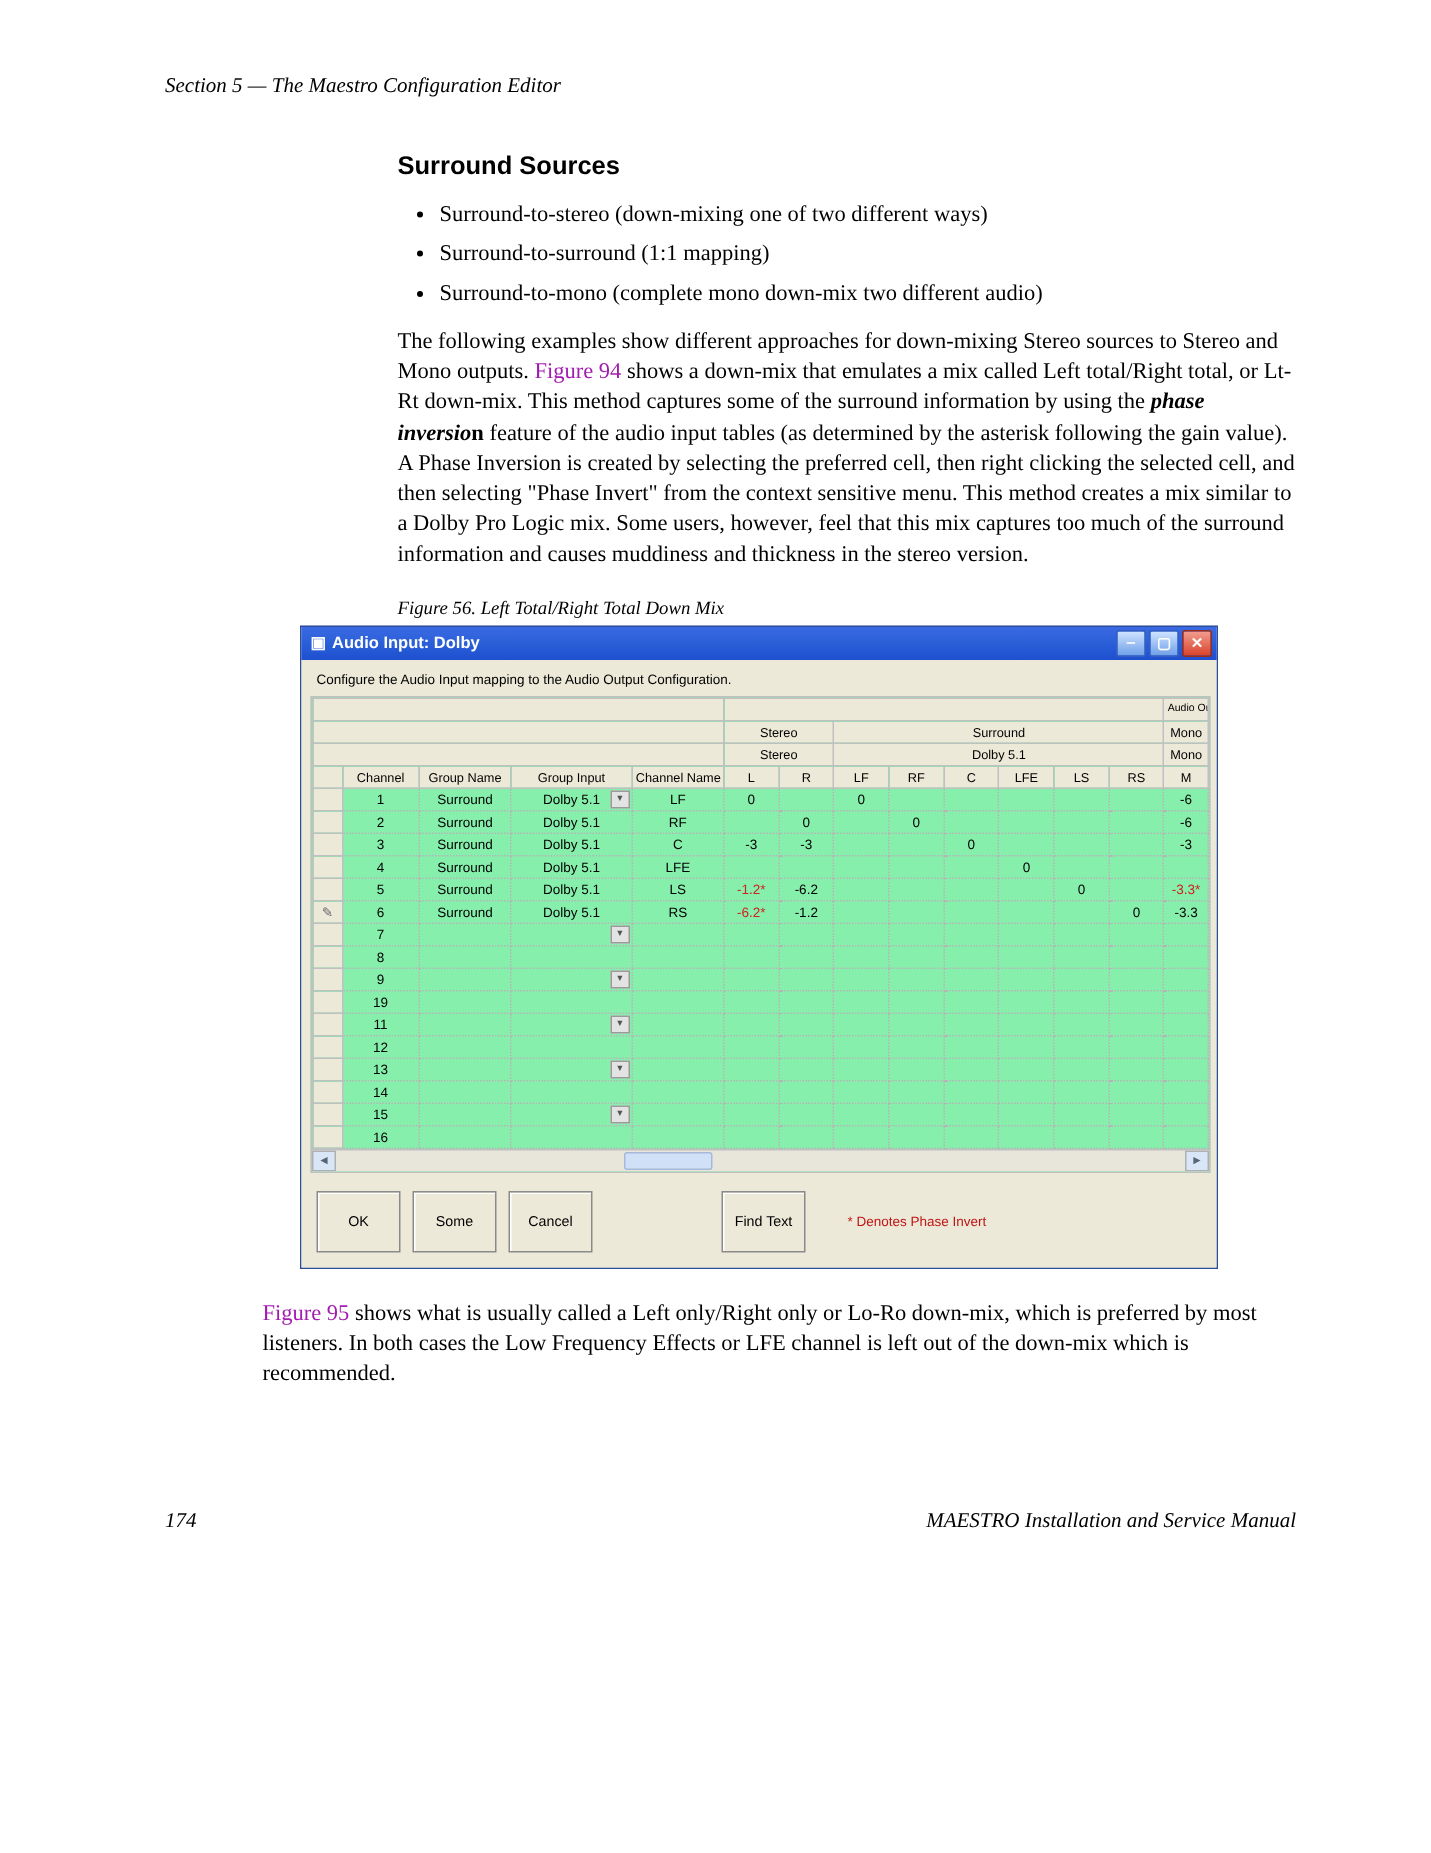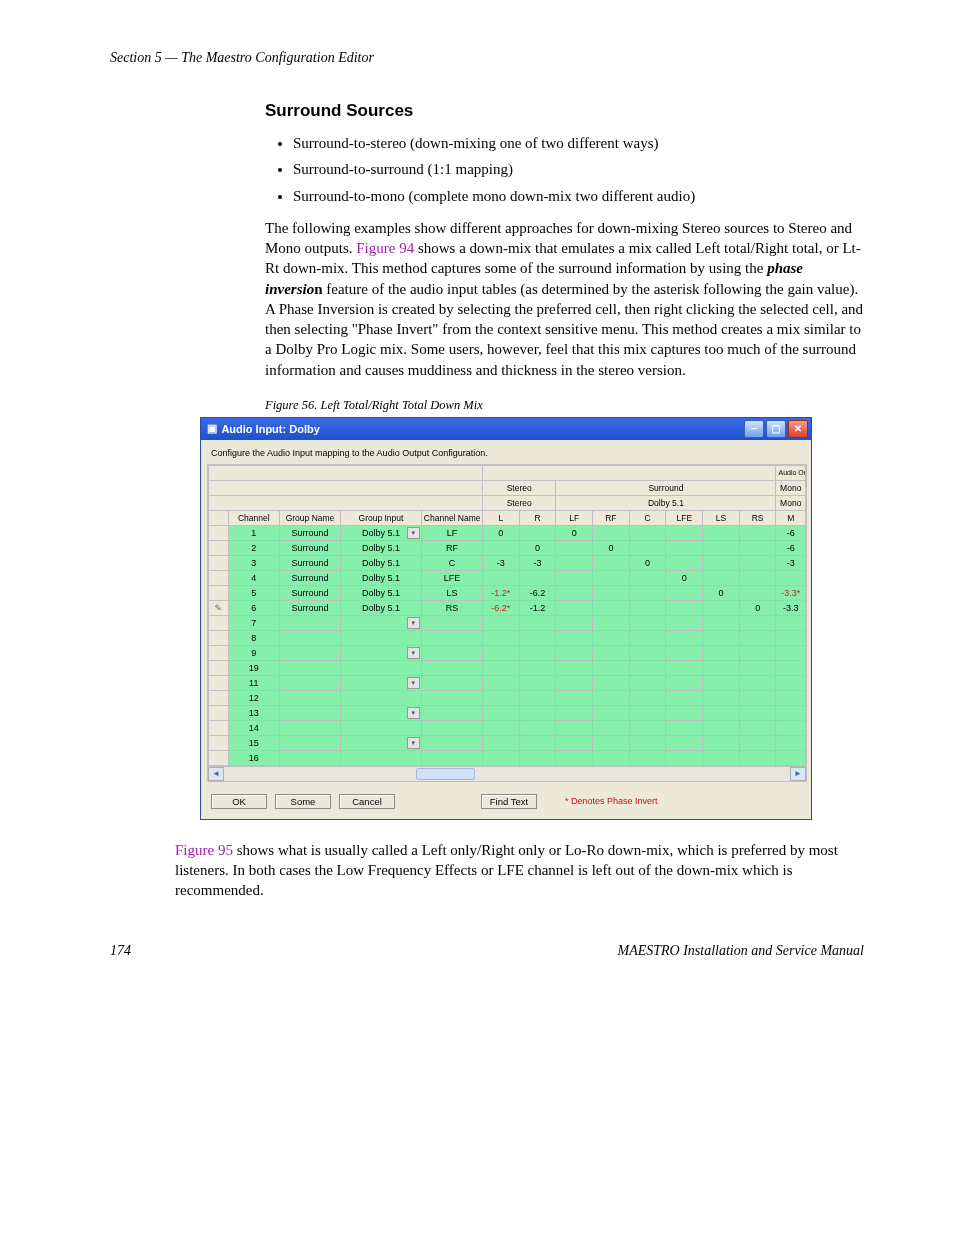--- a/index.html
+++ b/index.html
@@ -104,29 +104,29 @@
   }
   .hscroll .arrow{
     width:14px;height:12px;border:1px solid #b0b0b0;background:#d8e6f8;
     font-size:8px;display:flex;align-items:center;justify-content:center;color:#567;
   }
   .hscroll .track{flex:1;background:#e8e6da;height:12px;position:relative;}
   .hscroll .thumb{position:absolute;left:34%;width:10%;height:10px;top:0;background:#cfe0f7;border:1px solid #a7b8d8;border-radius:2px;}
   .btnrow{display:flex;gap:8px;padding:12px 4px 2px 4px;align-items:center;}
   .winbutton{
     border:1px solid #8a8a8a;background:#ece9d8;
-    padding:1px 0;width:54px;text-align:center;font-size:9.5px;
+    padding:14px 0;width:54px;text-align:center;font-size:9.5px;
     box-shadow:inset 1px 1px 0 #fff;
   }
   .note-red{color:#c01515;font-size:9px;margin-left:20px;}
   .after-fig{margin-left:65px;margin-top:16px;}
 
   .footer{
     display:flex;justify-content:space-between;
-    margin-top:42px;font-style:italic;font-size:14px;
+    margin-top:80px;font-style:italic;font-size:14px;
   }
 
   col.c-row{width:16px;} col.c-ch{width:42px;} col.c-gn{width:50px;}
   col.c-gt{width:66px;} col.c-cn{width:50px;}
   col.c-v{width:30px;} col.c-m{width:24px;}
 </style>
 </head>
 <body>
 
 <div class="section-header">Section 5 — The Maestro Configuration Editor</div>

